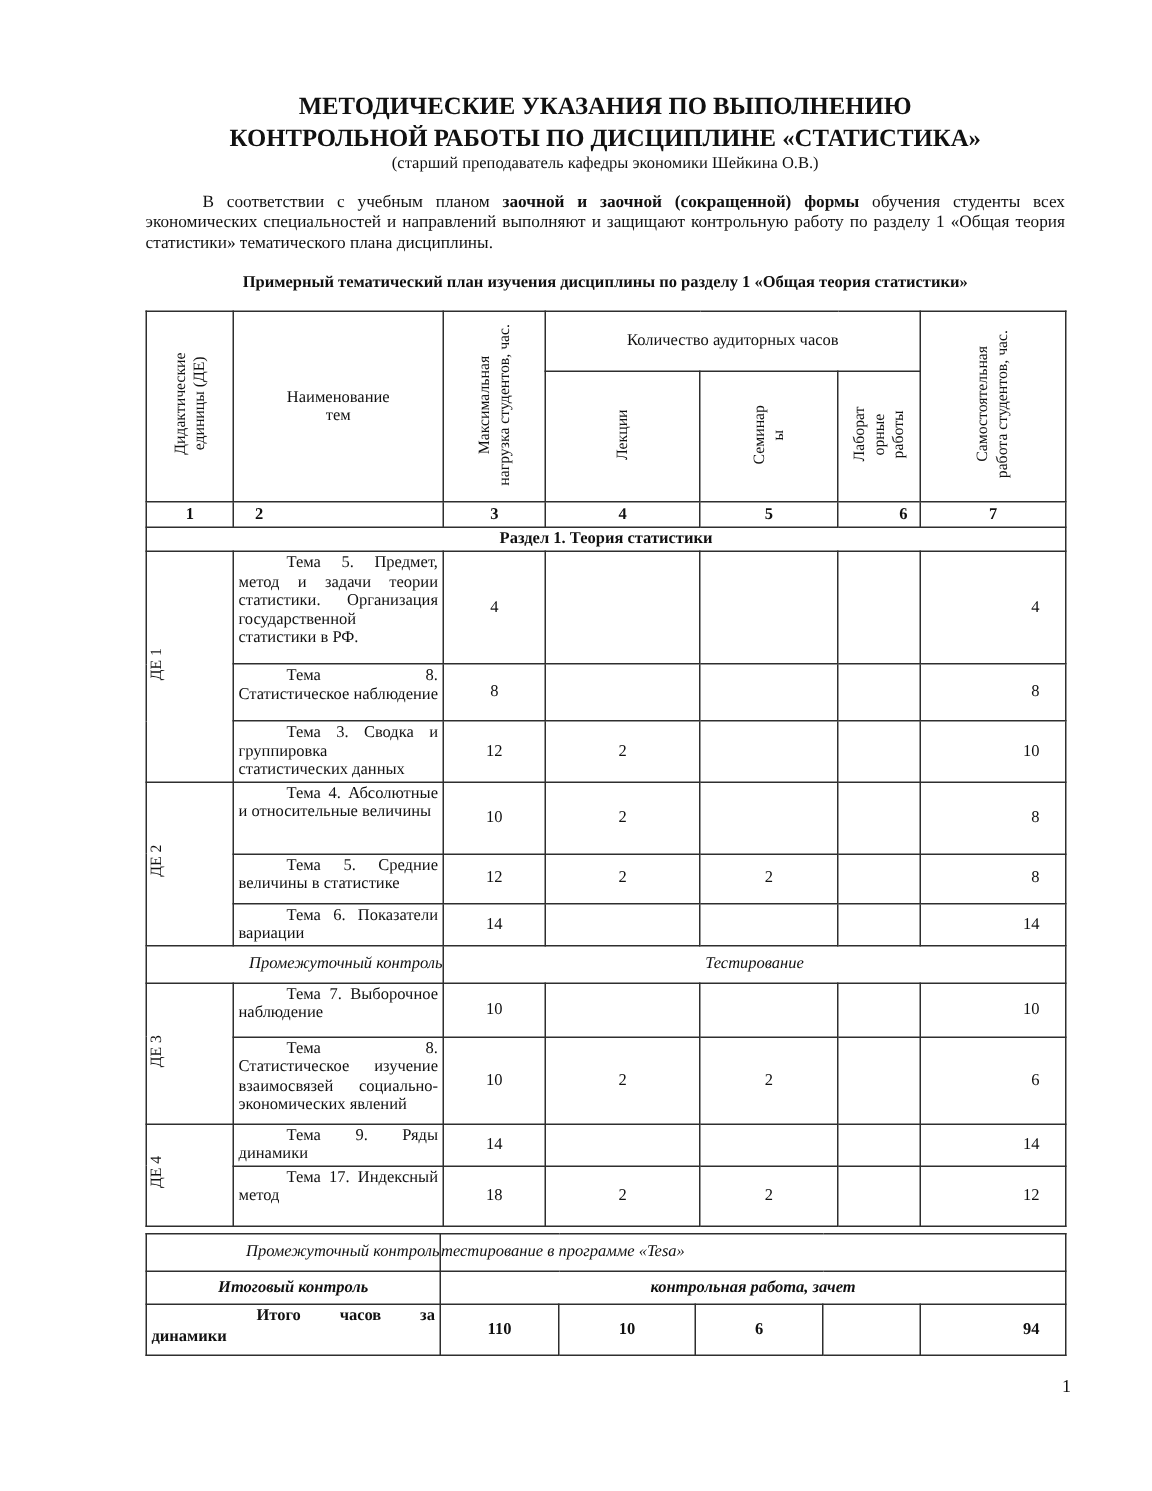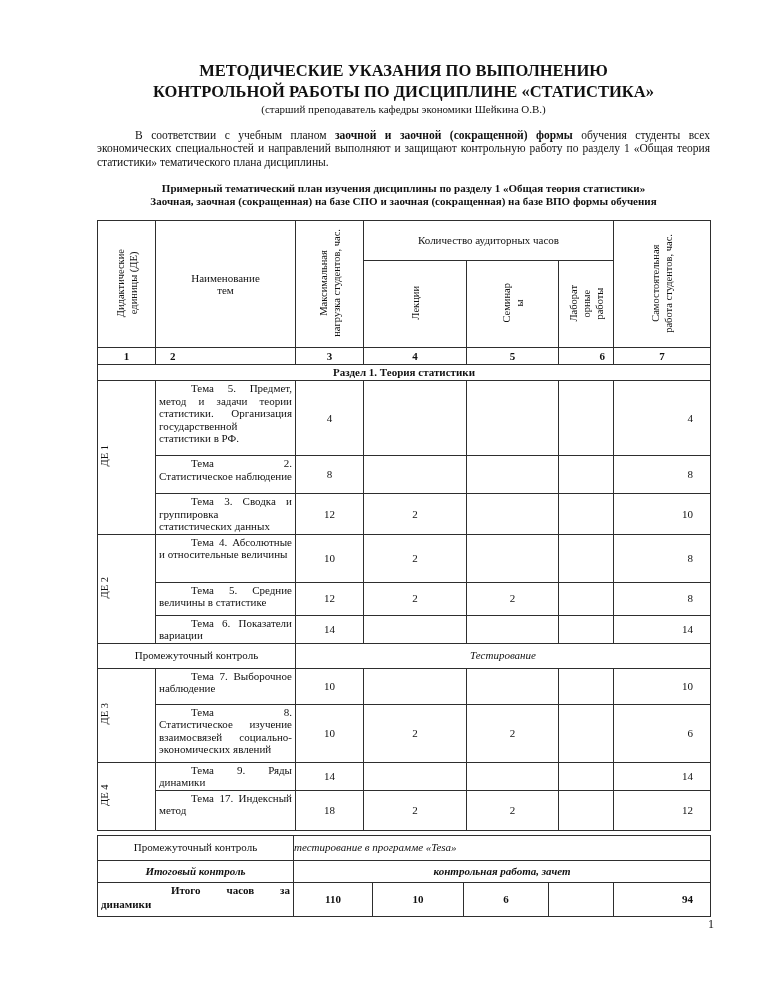--- a/index.html
+++ b/index.html
@@ -61,21 +61,21 @@
 
   td.topic {
     vertical-align: top;
     text-align: justify; text-indent: 32px;
     padding: 1px 3px 1px 3px;
   }
   td.num { text-align: center; }
   td.num-right { text-align: right; padding-right: 17px; }
 
   tr.ctrl { height: 25px; }
-  .ctrl-label { text-align: center; }
+  .ctrl-label { font-style: italic; text-align: right; }
   .ctrl-value { font-style: italic; text-align: center; }
   .tesa-value { font-style: italic; text-align: left; padding-left: 28px; }
   .final-label { font-style: italic; font-weight: bold; text-align: center; }
   .final-value { font-style: italic; font-weight: bold; text-align: center; padding-right: 70px; }
 
   tr.totals { height: 34px; font-weight: bold; }
   td.totals-label {
     font-weight: bold; text-align: justify; text-indent: 70px;
     padding: 0 3px; vertical-align: top; line-height: 14px;
   }
@@ -97,21 +97,20 @@
   <div class="doc-title">
     <div>МЕТОДИЧЕСКИЕ УКАЗАНИЯ ПО ВЫПОЛНЕНИЮ</div>
     <div>КОНТРОЛЬНОЙ РАБОТЫ ПО ДИСЦИПЛИНЕ «СТАТИСТИКА»</div>
   </div>
   <div class="doc-subtitle">(старший преподаватель кафедры экономики Шейкина О.В.)</div>
 
   <p class="intro"><span>В соответствии с учебным планом </span><span class="b">заочной и заочной (сокращенной) формы</span><span> обучения студенты всех экономических специальностей и направлений выполняют и защищают контрольную работу по разделу 1 «Общая теория статистики» тематического плана дисциплины.</span></p>
 
   <div class="caption">
     <div>Примерный тематический план изучения дисциплины по разделу 1 «Общая теория статистики»</div>
-    <div>Заочная, заочная (сокращенная) на базе СПО и заочная (сокращенная) на базе ВПО формы обучения</div>
   </div>
 
   <table class="plan">
     <colgroup>
       <col style="width:58px">
         <col style="width:140px">
         <col style="width:68px">
       <col style="width:103px">
         <col style="width:92px">
         <col style="width:55px">
@@ -155,21 +154,21 @@
     <tr class="rh75">
       <td rowspan="3"><span class="vtext">ДЕ 1</span></td>
       <td class="topic">Тема 5. Предмет, метод и задачи теории статистики. Организация государственной статистики в РФ.</td>
       <td class="num">4</td>
       <td class="num"></td>
       <td class="num"></td>
       <td class="num"></td>
       <td class="num-right">4</td>
     </tr>
     <tr class="rh38">
-      <td class="topic">Тема 2. Статистическое наблюдение</td>
+      <td class="topic">Тема 8. Статистическое наблюдение</td>
       <td class="num">8</td>
       <td class="num"></td>
       <td class="num"></td>
       <td class="num"></td>
       <td class="num-right">8</td>
     </tr>
     <tr class="rh37">
       <td class="topic">Тема 3. Сводка и группировка статистических данных</td>
       <td class="num">12</td>
       <td class="num">2</td>

